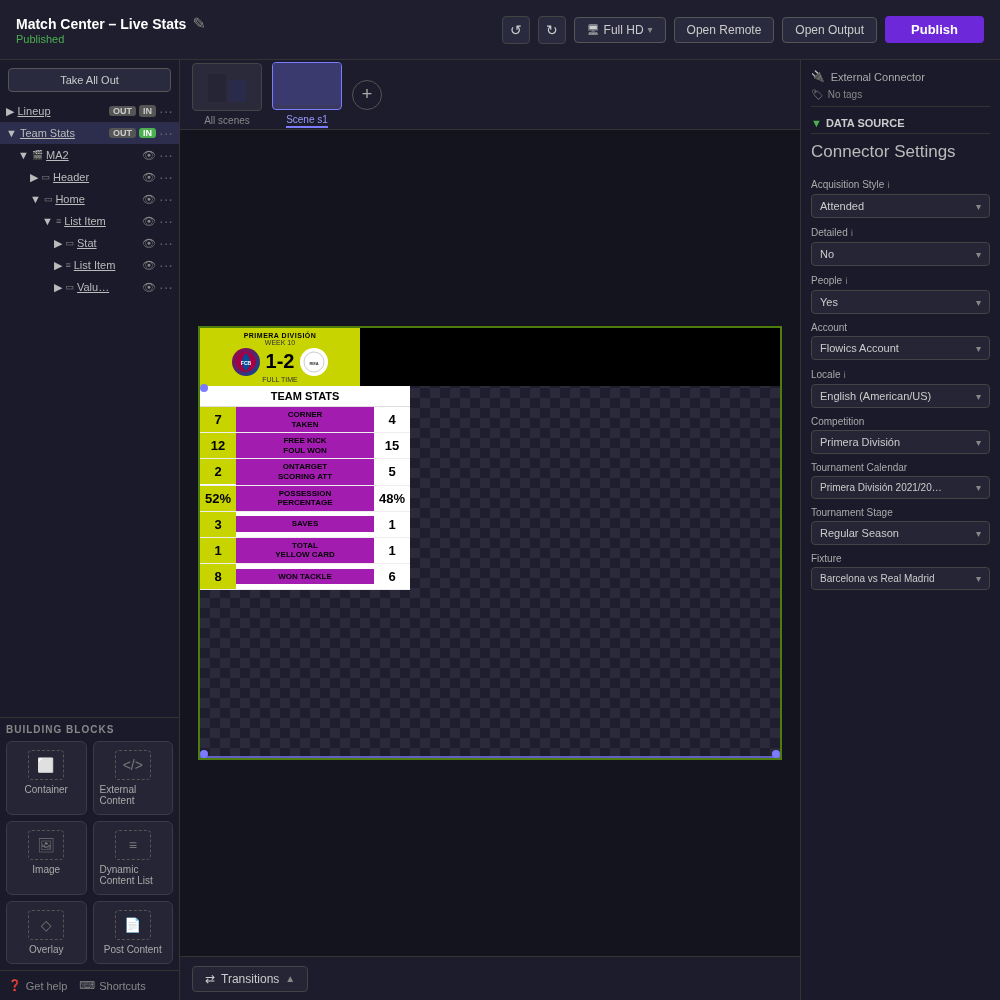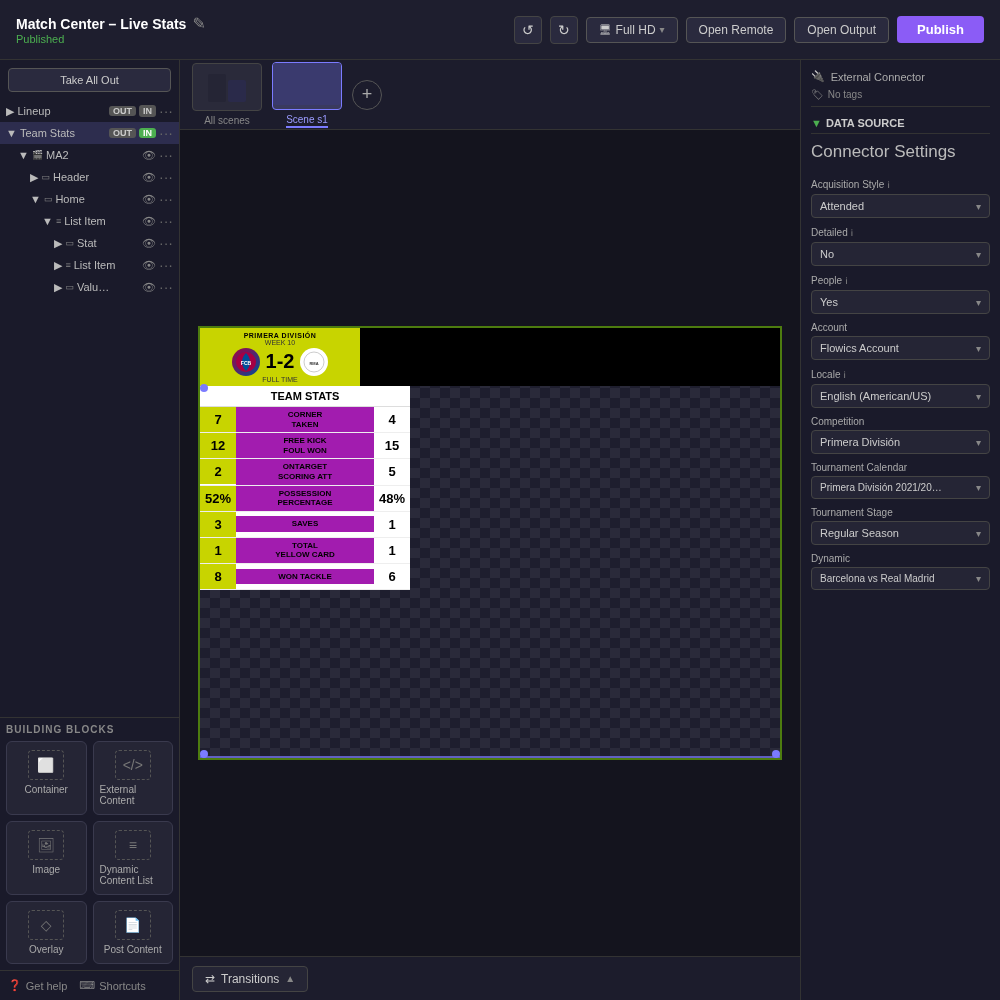--- a/index.html
+++ b/index.html
@@ -38,24 +38,24 @@
       background: #2a2a3e;
       border: 1px solid #555;
       color: #ccc;
       padding: 5px 12px;
       border-radius: 4px;
       cursor: pointer;
       font-size: 12px;
       display: flex; align-items: center; gap: 4px;
     }
     .btn-primary {
-      background: #8b5cf6;
+      background: #6d28d9;
       border: none;
       color: #fff;
-      padding: 6px 20px;
+      padding: 6px 26px;
       border-radius: 4px;
       cursor: pointer;
       font-size: 13px;
       font-weight: 600;
     }
 
     
     .main-layout {
       display: flex;
       height: calc(1000px - 60px);
@@ -92,21 +92,21 @@
     }
     .tree-item.active { background: #2d2d4e; }
     .badge {
       font-size: 9px;
       padding: 0 4px;
       border-radius: 3px;
       font-weight: bold;
     }
     .badge-out { background: #555; color: #ccc; }
     .badge-in { background: #4caf50; color: #fff; }
-    .tree-label { flex: 1; }
+    .tree-label { flex: 1; text-decoration: underline; }
     .tree-dots { color: #666; font-size: 14px; }
 
     
     .building-blocks { padding: 6px; border-top: 1px solid #333; }
     .building-blocks-title { font-size: 10px; color: #888; font-weight: 600; margin-bottom: 6px; letter-spacing: 1px; }
     .blocks-grid { display: grid; grid-template-columns: 1fr 1fr; gap: 6px; }
     .block-item {
       background: #252535;
       border: 1px solid #3a3a4e;
       border-radius: 6px;
@@ -694,21 +694,21 @@
 
     <div class="field-label">
       <span>Tournament Stage</span>
     </div>
     <div class="select-field">
       <span>Regular Season</span>
       <span class="chevron">▾</span>
     </div>
 
     <div class="field-label">
-      <span>Dynamic</span>
+      <span>Fixture</span>
     </div>
     <div class="select-field">
       <span style="font-size:10px;">Barcelona vs Real Madrid</span>
       <span class="chevron">▾</span>
     </div>
 
   </div>
 
 </div>
 

